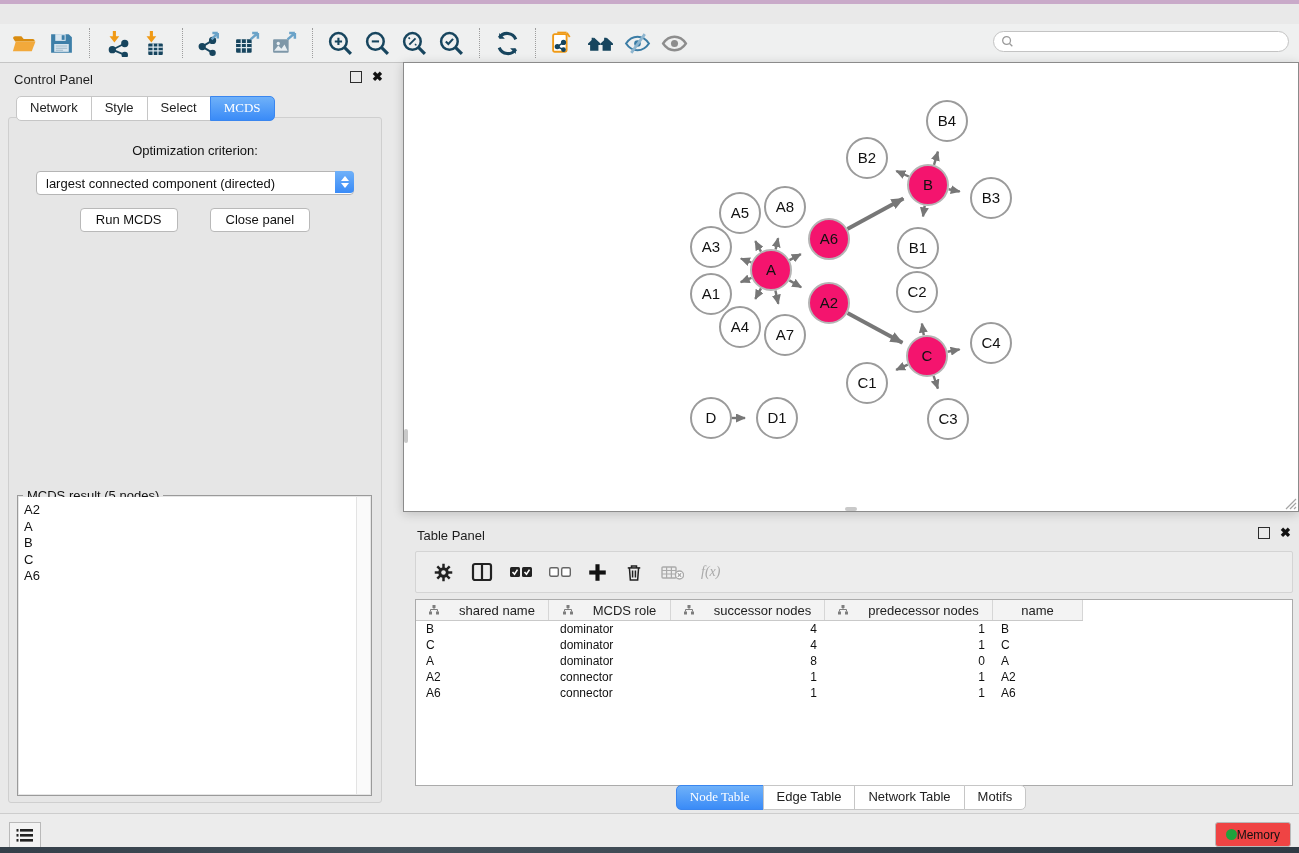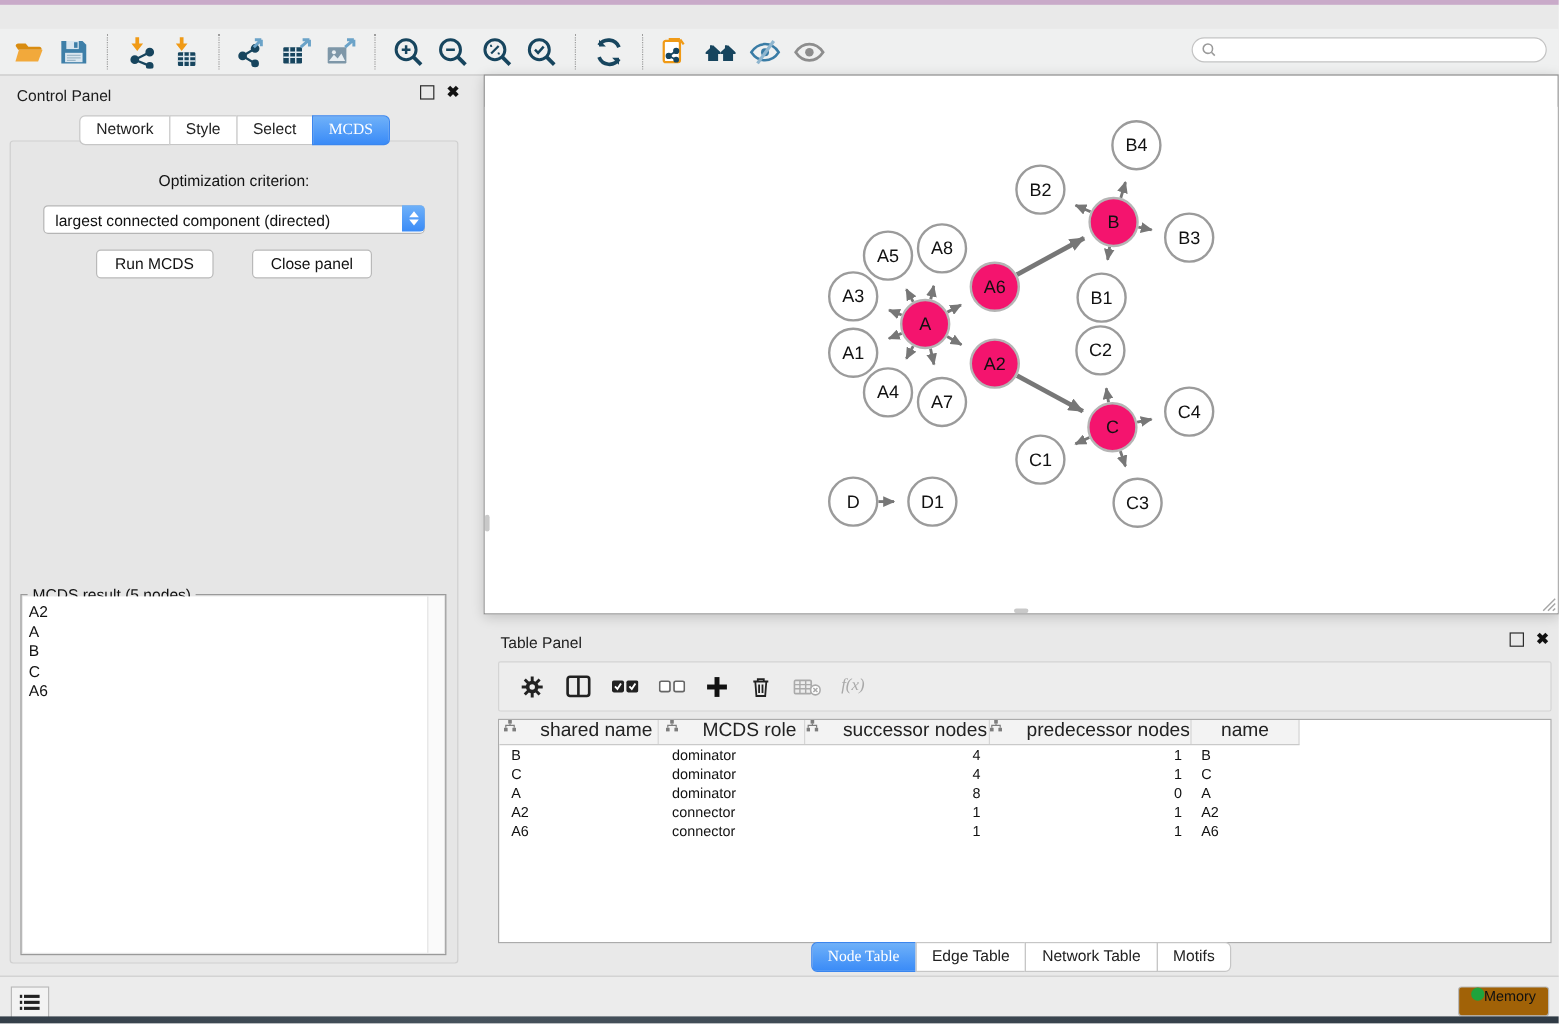--- a/index.html
+++ b/index.html
@@ -16,21 +16,21 @@
   .tb-btn svg{width:27px;height:27px;}
   .tb-div{height:30px;border-left:1px dotted #9d9d9d;margin:0 9px;}
   .search-wrap{position:absolute;right:10px;top:7px;width:296px;height:21px;background:#fff;border:1px solid #c3c3c3;border-radius:11px;display:flex;align-items:center;padding-left:7px;box-sizing:border-box;}
   .search-wrap input{border:none;outline:none;flex:1;font-size:12px;background:transparent;margin-left:4px;font-family:"Liberation Sans",sans-serif;}
   
   .control-panel{position:absolute;left:0;top:64px;width:391px;height:749px;}
   .panel-head{position:absolute;left:14px;top:8px;font-size:13px;color:#1d1d1d;}
   .panel-icons{position:absolute;right:8px;top:7px;display:flex;gap:10px;align-items:center;}
   .float-icon{width:10px;height:10px;border:1.6px solid #2c2c2c;display:inline-block;}
   .close-icon{font-size:13px;font-weight:bold;color:#111;line-height:12px;}
-  .cp-tabs{position:absolute;left:0;top:32px;width:100%;display:flex;justify-content:center;z-index:2;}
+  .cp-tabs{position:absolute;left:16px;top:32px;width:100%;display:flex;z-index:2;}
   .seg-tab{font-size:13px;padding:3px 13px 4px;background:#fff;border:1px solid #c6c6c6;margin-left:-1px;color:#222;}
   .seg-tab:first-child{border-radius:5px 0 0 5px;margin-left:0;}
   .seg-tab:last-child{border-radius:0 5px 5px 0;}
   .seg-tab.active{background:linear-gradient(#6fb1f9,#3a8bf7);border-color:#3a86ef;color:#fff;font-family:Liberation Serif, serif;}
   .cp-content{position:absolute;left:8px;right:9px;top:53px;bottom:10px;background:#e6e6e6;border:1px solid #cfcfcf;border-radius:3px;}
   .opt-label{margin-top:25px;text-align:center;font-size:13px;color:#111;}
   .criterion{margin:13px auto 0;width:316px;height:22px;background:#fff;border:1px solid #b5b5b5;border-radius:4px;display:flex;align-items:center;position:relative;}
   .criterion .val{font-size:13px;padding-left:9px;color:#111;}
   .stepper{position:absolute;right:-1px;top:-1px;width:19px;height:22px;background:linear-gradient(#6fb1f9,#3a8bf7);border-radius:0 4px 4px 0;display:flex;flex-direction:column;align-items:center;justify-content:center;gap:2px;}
   .tri-up{width:0;height:0;border-left:4px solid transparent;border-right:4px solid transparent;border-bottom:5px solid #fff;}
@@ -52,28 +52,28 @@
   .vsliver{position:absolute;left:0;top:340px;width:4px;height:14px;background:#c9c9c9;border-radius:2px;}
   .hsliver{position:absolute;left:441px;bottom:0;width:12px;height:4px;background:#c9c9c9;border-radius:2px;}
   .resize-grip{position:absolute;right:1px;bottom:1px;width:13px;height:13px;}
   
   .table-panel{position:absolute;left:403px;top:520px;width:896px;height:293px;}
   .tp-toolbar{position:absolute;left:12px;right:6px;top:31px;height:42px;background:#ededed;border:1px solid #d4d4d4;border-radius:2px;display:flex;align-items:center;gap:17px;padding-left:17px;box-sizing:border-box;}
   .tp-icon{display:flex;align-items:center;justify-content:center;}
   .fx{font-family:"Liberation Serif",serif;font-style:italic;font-size:14px;color:#a9a9a9;}
   .data-table{position:absolute;left:12px;right:6px;top:79px;bottom:27px;background:#fff;border:1px solid #ababab;box-sizing:border-box;overflow:hidden;}
   .thead{position:relative;height:20px;background:#f3f3f3;border-bottom:1px solid #c9c9c9;width:667px;}
-  .th{position:absolute;top:0;height:20px;display:flex;justify-content:center;gap:20px;font-size:16px;color:#222;border-right:1px solid #d6d6d6;box-sizing:border-box;}
+  .th{position:absolute;top:0;height:20px;display:flex;align-items:center;justify-content:center;gap:20px;font-size:13px;color:#222;border-right:1px solid #d6d6d6;box-sizing:border-box;}
   .trow{display:flex;height:16px;align-items:center;}
   .td{font-size:12px;color:#111;box-sizing:border-box;white-space:nowrap;overflow:hidden;}
   .bottom-tabs{position:absolute;left:0;right:0;bottom:3px;display:flex;justify-content:center;}
   
   .statusbar{position:absolute;left:0;top:813px;width:100%;height:34px;background:#ececec;border-top:1px solid #cdcdcd;box-sizing:border-box;}
   .list-btn{position:absolute;left:9px;top:8px;width:30px;height:25px;border:1px solid #b9b9b9;background:#f3f3f3;display:flex;align-items:center;justify-content:center;}
-  .memory-btn{position:absolute;right:8px;top:8px;height:23px;border:1px solid #b9b9b9;border-radius:3px;background:#a16207;display:flex;align-items:flex-start;gap:0;padding:0 10px;}
+  .memory-btn{position:absolute;right:8px;top:8px;height:23px;border:1px solid #b9b9b9;border-radius:3px;background:#ef4444;display:flex;align-items:center;gap:0;padding:0 10px;}
   .memory-dot{width:11px;height:11px;border-radius:50%;background:#1fa33c;}
   .memory-label{font-size:12px;color:#111;}
   .desktop-bottom{position:absolute;left:0;top:847px;width:100%;height:6px;background:linear-gradient(90deg,#343f49,#46525c 30%,#39444e 70%,#2f3a44);}
 </style>
 </head>
 <body>
 
 <div class="app">
   <div class="desktop-top"></div>
 

